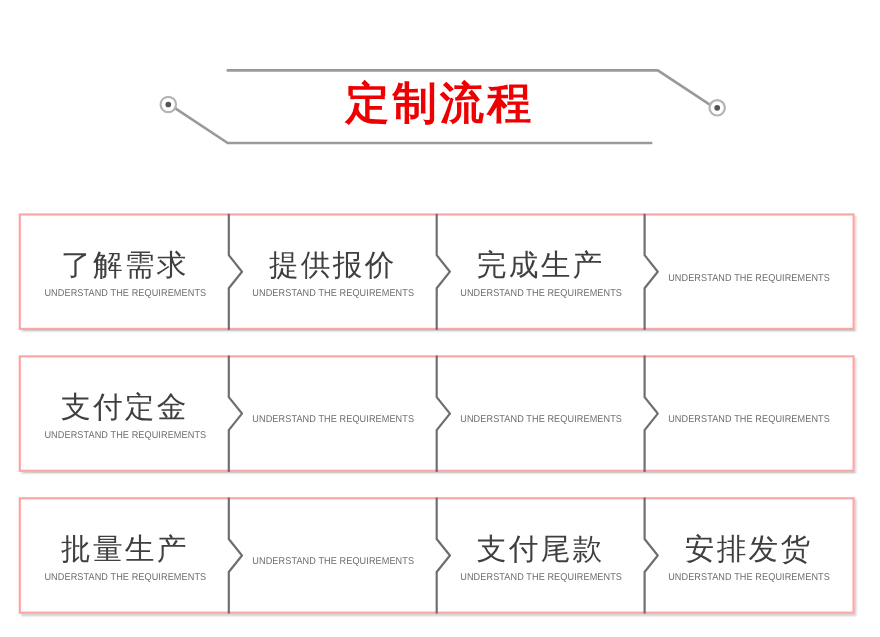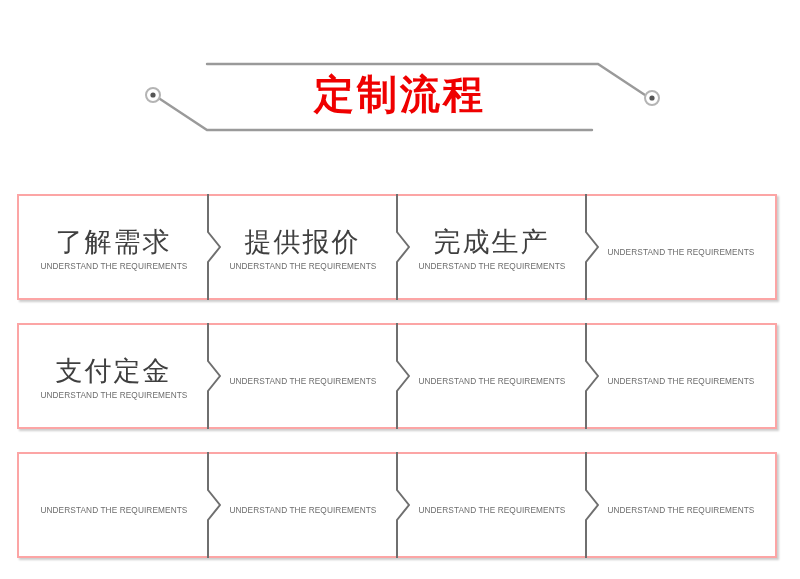--- a/index.html
+++ b/index.html
@@ -205,29 +205,32 @@
       </div>
       <div class="divider divider-3">
         <svg width="26" height="106" viewBox="0 0 26 106">
             <path d="M 13 0 L 13 38 L 25 53 L 13 68 L 13 106" fill="none" stroke="#6f6f6f" stroke-width="2"></path>
           </svg>
       </div>
     </div>
 
     <div class="step-row">
       <div class="step-cell">
-        <div class="step-sub">UNDERSTAND THE REQUIREMENTS</div>
-      </div>
-      <div class="step-cell">
-        <div class="step-sub">UNDERSTAND THE REQUIREMENTS</div>
-      </div>
-      <div class="step-cell">
-        <div class="step-sub">UNDERSTAND THE REQUIREMENTS</div>
-      </div>
-      <div class="step-cell">
+        <div class="step-title">批量生产</div>
+        <div class="step-sub">UNDERSTAND THE REQUIREMENTS</div>
+      </div>
+      <div class="step-cell">
+        <div class="step-sub">UNDERSTAND THE REQUIREMENTS</div>
+      </div>
+      <div class="step-cell">
+        <div class="step-title">支付尾款</div>
+        <div class="step-sub">UNDERSTAND THE REQUIREMENTS</div>
+      </div>
+      <div class="step-cell">
+        <div class="step-title">安排发货</div>
         <div class="step-sub">UNDERSTAND THE REQUIREMENTS</div>
       </div>
       <div class="divider divider-1">
         <svg width="26" height="106" viewBox="0 0 26 106">
             <path d="M 13 0 L 13 38 L 25 53 L 13 68 L 13 106" fill="none" stroke="#6f6f6f" stroke-width="2"></path>
           </svg>
       </div>
       <div class="divider divider-2">
         <svg width="26" height="106" viewBox="0 0 26 106">
             <path d="M 13 0 L 13 38 L 25 53 L 13 68 L 13 106" fill="none" stroke="#6f6f6f" stroke-width="2"></path>

